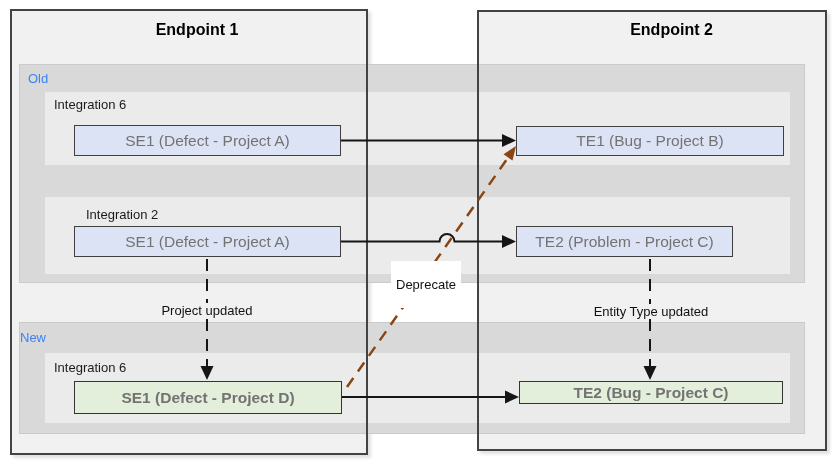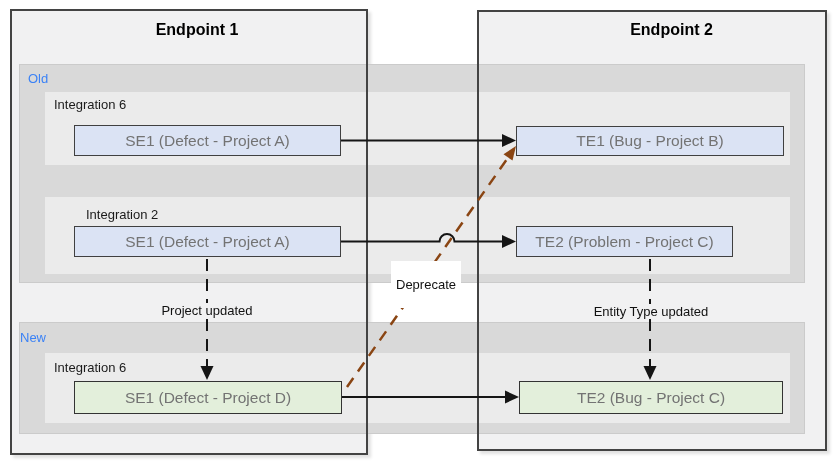--- a/index.html
+++ b/index.html
@@ -20,21 +20,21 @@
   .band-label { z-index:4; font-size:13px; color:#3b82f6; }
 
   
   .panel { background:var(--panel,#ebebeb); z-index:3; }
   .panel-label { z-index:4; font-size:13px; color:#1a1a1a; }
 
   
   .entity { z-index:6; display:flex; align-items:center; justify-content:center;
             font-size:15.5px; color:#737373; border:1.5px solid #404040; }
   .entity.blue  { background:var(--blue-box,#dbe3f4); }
-  .entity.green { background:var(--green-box,#e3efdb); border-color:#333; }
+  .entity.green { background:var(--green-box,#e3efdb); border-color:#333;font-weight:bold; }
 
   
   svg.arrows { position:absolute; left:0; top:0; z-index:7; pointer-events:none; }
   .solid-arrow   { stroke:#151515; stroke-width:2; fill:none; }
   .solid-head    { fill:#151515; stroke:none; }
   .dashed-arrow  { stroke:#151515; stroke-width:2; fill:none; stroke-dasharray:12 8; }
   .deprecate-line{ stroke:var(--deprecate-line,#8a4513); stroke-width:2.5; fill:none; stroke-dasharray:11 8; }
   .deprecate-head{ fill:var(--deprecate-line,#8a4513); stroke:none; }
 
   
@@ -66,21 +66,21 @@
   <div class="abs endpoint-border" style="left:477px; top:10px; width:350px; height:441px;"></div>
 
   <div class="abs endpoint-title" style="left:10px; top:21px; width:358px;padding-left:16px;">Endpoint 1</div>
   <div class="abs endpoint-title" style="left:477px; top:21px; width:389px;">Endpoint 2</div>
 
   <div class="abs entity blue" style="left:74px;  top:125px; width:267px; height:31px;">SE1 (Defect - Project A)</div>
   <div class="abs entity blue" style="left:516px; top:126px; width:268px; height:30px;text-align:right;">TE1 (Bug - Project B)</div>
   <div class="abs entity blue" style="left:74px;  top:226px; width:267px; height:31px;">SE1 (Defect - Project A)</div>
   <div class="abs entity blue" style="left:516px; top:226px; width:217px; height:31px;">TE2 (Problem - Project C)</div>
   <div class="abs entity green" style="left:74px;  top:381px; width:268px; height:33px;">SE1 (Defect - Project D)</div>
-  <div class="abs entity green" style="left:519px; top:381px; width:264px; height:33px;">TE2 (Bug - Project C)</div>
+  <div class="abs entity green" style="left:519px; top:381px; width:264px; height:23px;">TE2 (Bug - Project C)</div>
 
   <svg class="arrows" width="835" height="467" viewBox="0 0 835 467">
 
     <line class="solid-arrow" x1="341" y1="140.5" x2="503" y2="140.5"></line>
     <polygon class="solid-head" points="516,140.5 502,134 502,147"></polygon>
 
     <path class="solid-arrow" d="M341,241.5 L439.5,241.5 A7.5,7.5 0 0 1 454.5,241.5 L503,241.5"></path>
     <polygon class="solid-head" points="516,241.5 502,235 502,248"></polygon>
 
     <line class="solid-arrow" x1="342" y1="397" x2="506" y2="397"></line>

